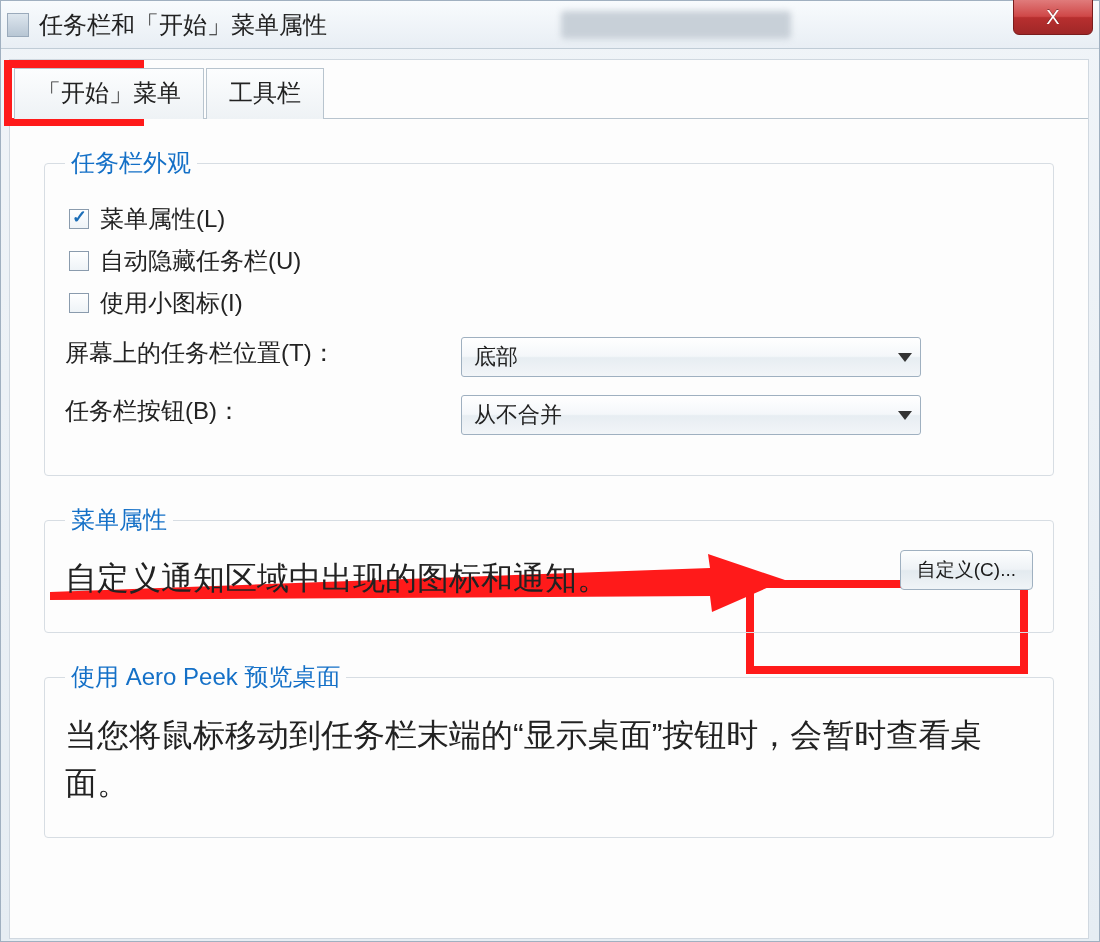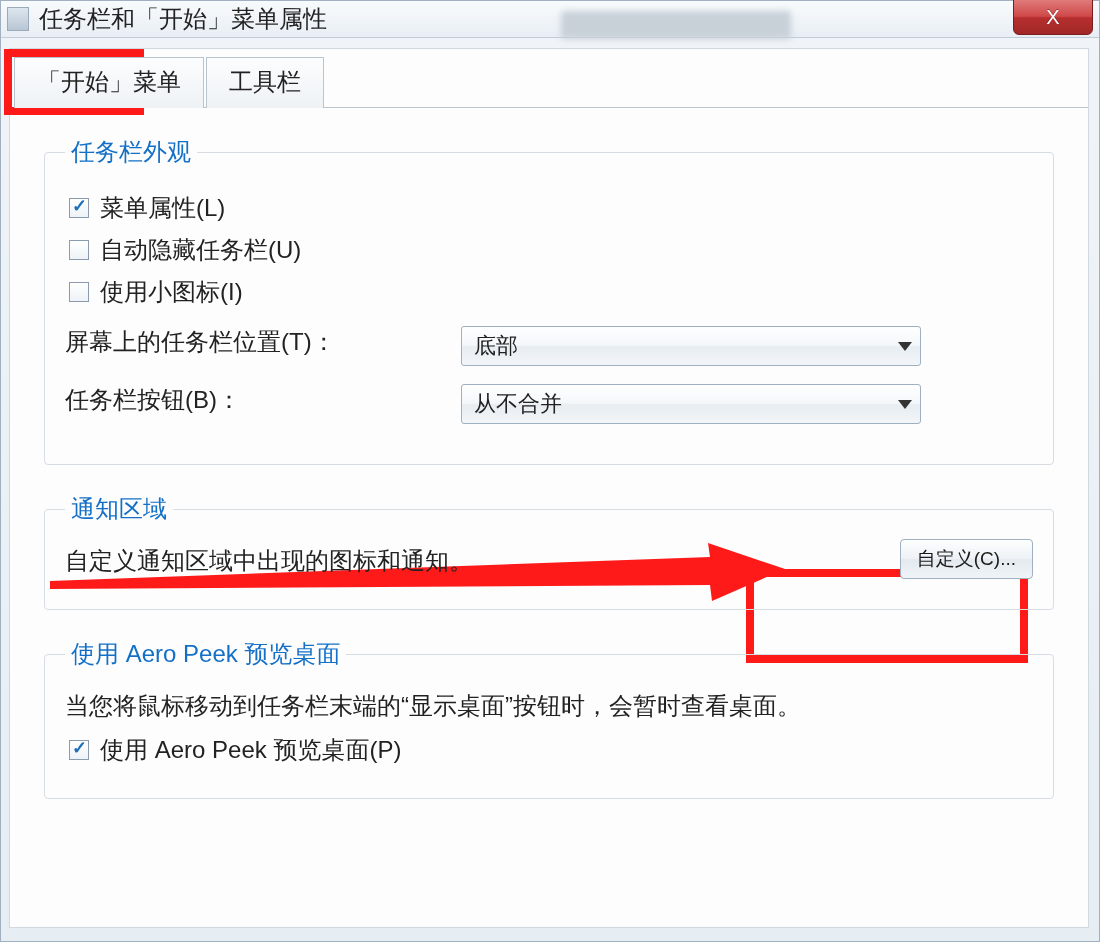--- a/index.html
+++ b/index.html
@@ -13,21 +13,21 @@
     overflow: hidden;
   }
   .window {
     background: linear-gradient(to bottom, #f0f4f8, #e6edf3);
     border: 1px solid #a0b0c0;
     width: 1100px;
     height: 942px;
     position: relative;
   }
   .titlebar {
-    height: 37px;
+    height: 48px;
     background: linear-gradient(to bottom, #f8fbfd, #e8eef4);
     display: flex;
     align-items: center;
     padding: 0 6px;
     border-bottom: 1px solid #c0ccd6;
     position: relative;
   }
   .titlebar-icon {
     width: 22px;
     height: 24px;
@@ -171,21 +171,21 @@
     border-radius:3px;
     margin-left:36px;
   }
   .combo .caret {
     width:0;height:0;
     border-left:7px solid transparent;
     border-right:7px solid transparent;
     border-top:9px solid #333;
   }
   .desc {
-    font-size: 24px;
+    font-size: 32px;
     color:#222;
     line-height: 1.5;
     margin: 4px 0 8px 0;
   }
   .btn {
     font-size: 19px;
     padding: 6px 16px;
     background: linear-gradient(to bottom,#fdfefe,#eef2f6 48%,#e3eaef 52%,#f0f4f7);
     border:1px solid #9fb0c0;
     border-radius:4px;
@@ -255,33 +255,29 @@
         <div class="form-row">
           <div class="form-label">任务栏按钮(B)：</div>
           <div class="combo">
             <span>从不合并</span>
             <span class="caret"></span>
           </div>
         </div>
       </fieldset>
 
       <fieldset class="group">
-        <legend>通知区域</legend>
+        <legend>菜单属性</legend>
         <div class="notify-row">
           <div class="desc">自定义通知区域中出现的图标和通知。</div>
           <button class="btn">
             <span>自定义(C)...</span>
           </button>
         </div>
       </fieldset>
 
       <fieldset class="group">
         <legend>使用 Aero Peek 预览桌面</legend>
         <div class="desc">当您将鼠标移动到任务栏末端的“显示桌面”按钮时，会暂时查看桌面。</div>
-        <div class="row">
-          <input type="checkbox" class="win7" checked="" style="">
-          <label>使用 Aero Peek 预览桌面(P)</label>
-        </div>
       </fieldset>
 
     </div>
   </div>
 </div>
 
 </body></html>

